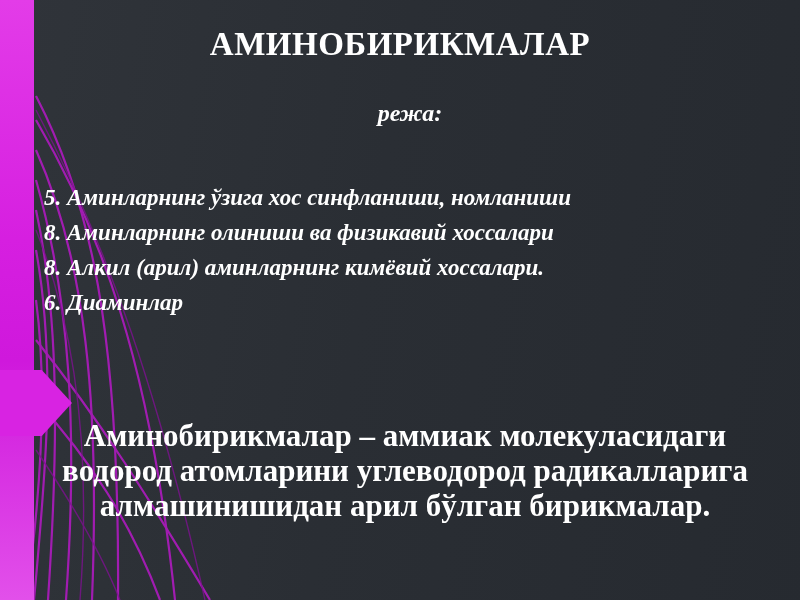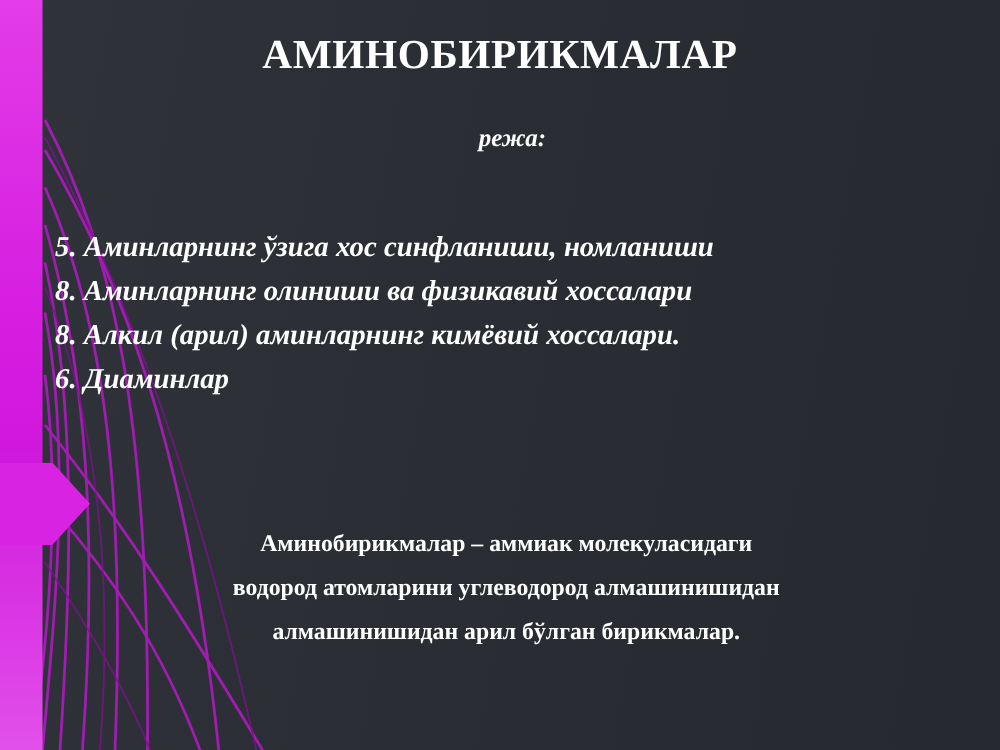--- a/index.html
+++ b/index.html
@@ -61,21 +61,21 @@
     font-weight: bold;
     letter-spacing: 0.5px;
   }
   .subtitle {
     position: absolute;
     left: 0;
     top: 100px;
     width: 800px;
     text-align: center;
     color: #ffffff;
-    font-size: 20px;
+    font-size: 24px;
     font-style: italic;
     font-weight: bold;
     padding-left: 20px;
     box-sizing: border-box;
   }
   .plan-list {
     position: absolute;
     left: 44px;
     top: 180px;
     width: 740px;
@@ -88,21 +88,21 @@
     line-height: 35px;
     white-space: nowrap;
   }
   .summary {
     position: absolute;
     left: 40px;
     top: 418px;
     width: 730px;
     text-align: center;
     color: #ffffff;
-    font-size: 19px;
+    font-size: 31px;
     font-weight: bold;
     line-height: 35px;
   }
   .summary div { white-space: nowrap; }
 </style>
 </head>
 <body>
 
 <div id="slide">
   <div class="bg"></div>
@@ -134,16 +134,16 @@
 
   <div class="plan-list">
     <div class="plan-item">5. Аминларнинг ўзига хос синфланиши, номланиши</div>
     <div class="plan-item">8. Аминларнинг олиниши ва физикавий хоссалари</div>
     <div class="plan-item">8. Алкил (арил) аминларнинг кимёвий хоссалари.</div>
     <div class="plan-item">6. Диаминлар</div>
   </div>
 
   <div class="summary">
     <div>Аминобирикмалар – аммиак молекуласидаги</div>
-    <div>водород атомларини углеводород алмашинишидан</div>
+    <div>водород атомларини углеводород радикалларига</div>
     <div>алмашинишидан арил бўлган бирикмалар.</div>
   </div>
 </div>
 
 </body></html>

